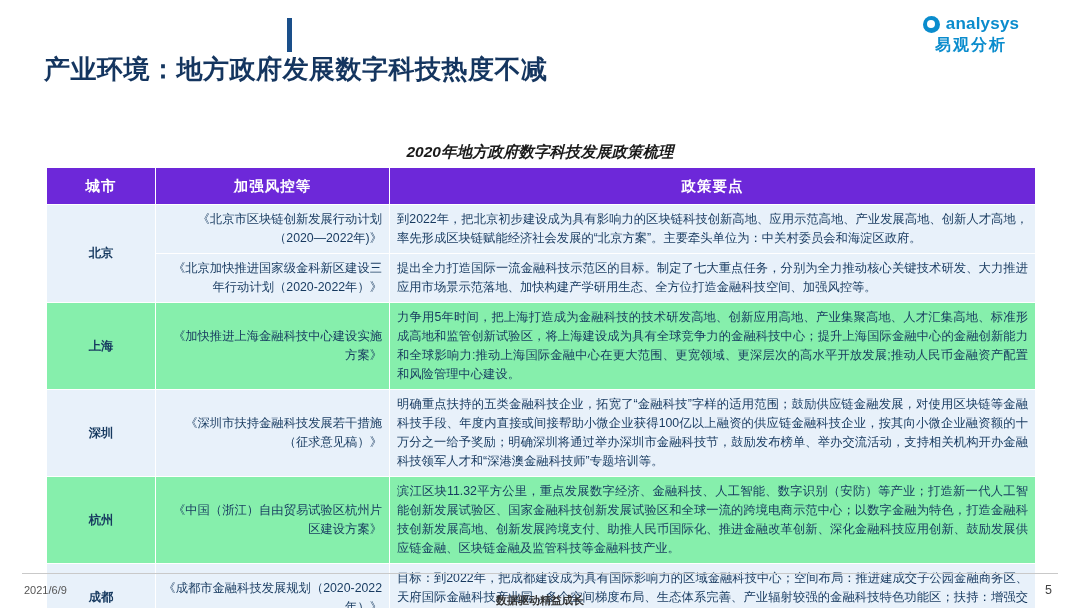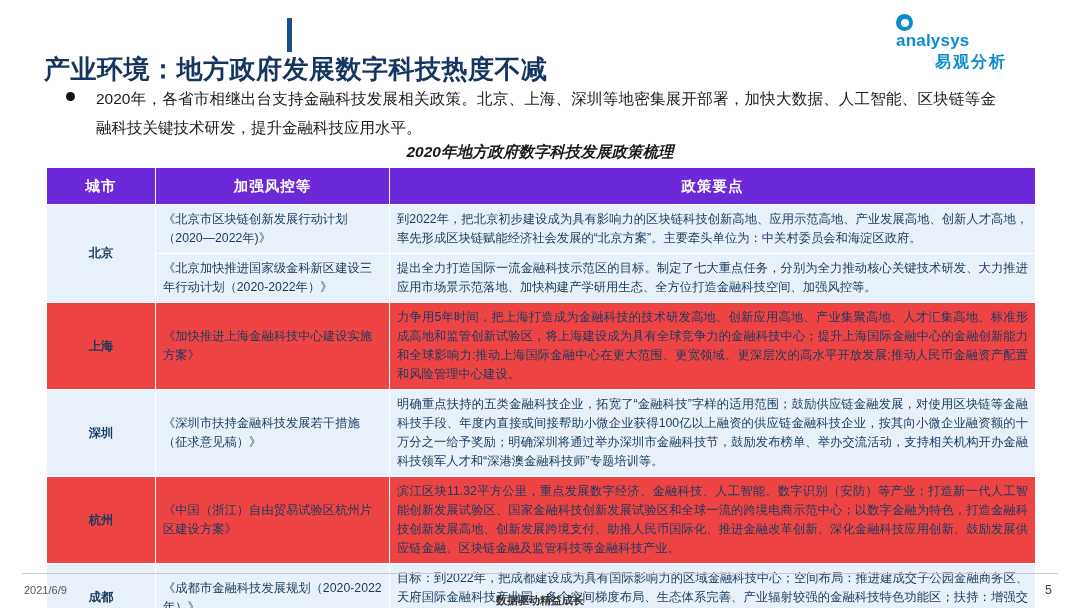--- a/index.html
+++ b/index.html
@@ -48,23 +48,22 @@
   
   .logo {
     position: absolute;
     top: 14px;
     right: 34px;
     text-align: center;
     width: 150px;
   }
   .logo-row {
     display: flex;
-    align-items: flex-start;
+    align-items: center;
     justify-content: center;
-    flex-direction: column;
   }
   .logo-mark {
     width: 17px;
     height: 17px;
     border-radius: 50%;
     background: #0a8ccd;
     position: relative;
     margin-right: 6px;
     flex: none;
   }
@@ -161,32 +160,32 @@
   }
   td.city {
     width: 106px;
     text-align: center;
     font-size: 15px;
     font-weight: bold;
     color: #16395f;
   }
   td.pname {
     width: 231px;
-    text-align: left;
+    text-align: right;
     color: #16395f;
     font-size: 12.6px;
     line-height: 20px;
   }
   td.pkey {
     color: #16395f;
     text-align: justify;
     margin-left: 48px;
   }
   .row-a td { background: #e8f1fa; }
-  .row-b td { background: #ef4444; }
+  .row-b td { background: #86efac; }
   .row-c td { background: #e8f1fa; }
 
   
   .footer-line {
     position: absolute;
     left: 22px;
     right: 22px;
     bottom: 34px;
     height: 1px;
     background: #c9c9c9;
@@ -227,24 +226,20 @@
   </div>
 
   <div class="logo">
     <div class="logo-row">
       <span class="logo-mark"></span>
       <span class="logo-text">analysys</span>
     </div>
     <div class="logo-sub">易观分析</div>
   </div>
 
-  <div class="bullet-block">
-    <span class="bullet-dot"></span>
-    <span class="bullet-text">2020年，各省市相继出台支持金融科技发展相关政策。北京、上海、深圳等地密集展开部署，加快大数据、人工智能、区块链等金融科技关键技术研发，提升金融科技应用水平。</span>
-  </div>
 
   <div class="table-title">2020年地方政府数字科技发展政策梳理</div>
 
   <div class="table-wrap">
     <table class="policy">
       <thead>
         <tr>
           <th style="width:106px">城市</th>
           <th style="width:231px">加强风控等</th>
           <th>政策要点</th>

